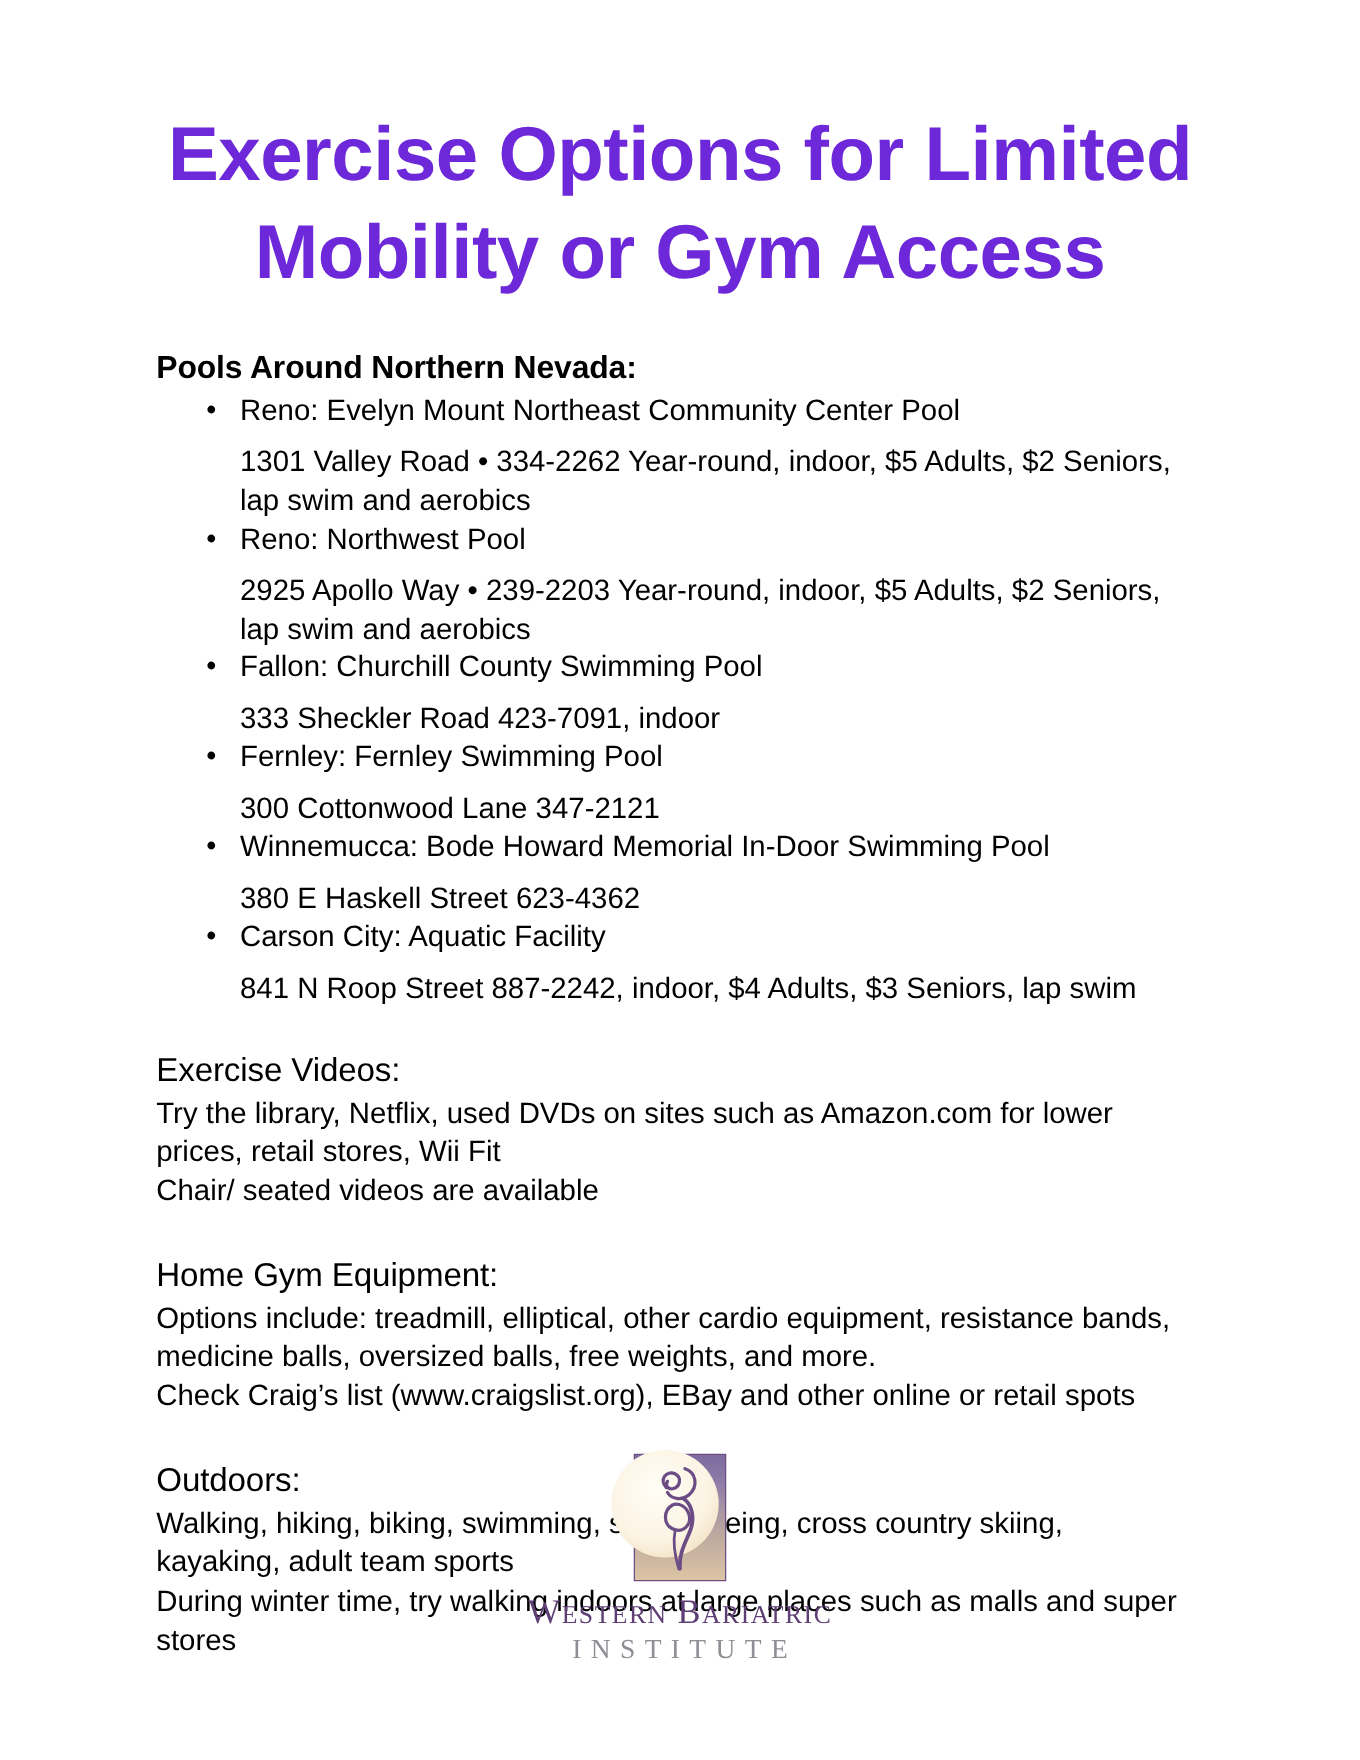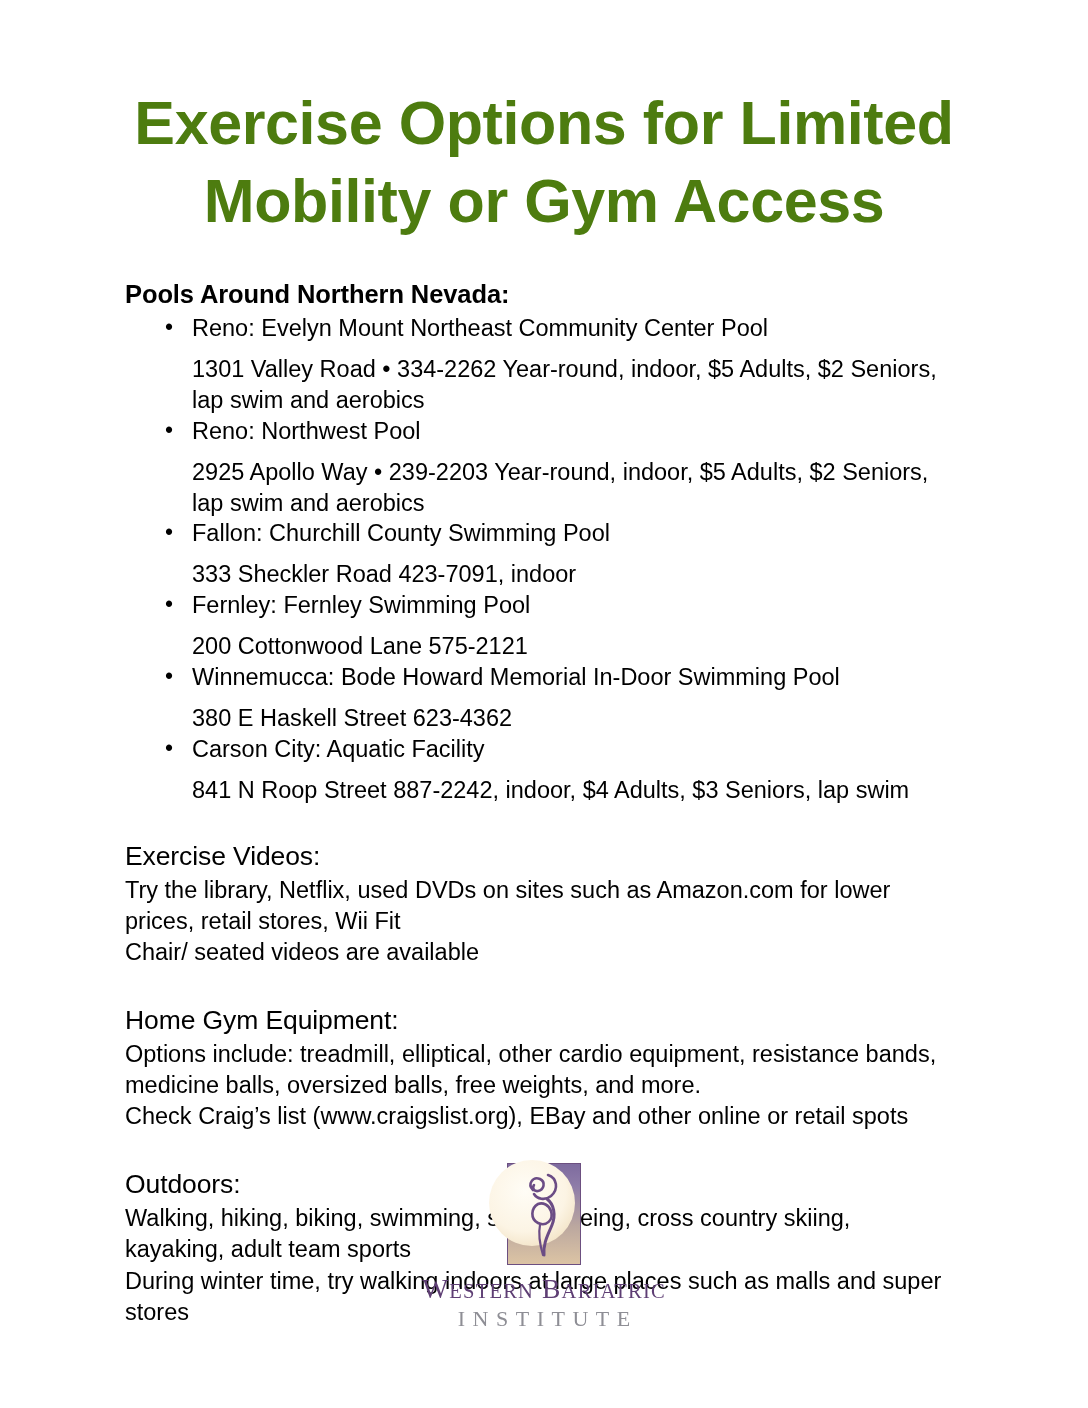--- a/index.html
+++ b/index.html
@@ -18,21 +18,21 @@
   .page {
     width: 1088px;
     height: 1408px;
     background: #ffffff;
     position: relative;
     box-sizing: border-box;
   }
 
   
   .doc-title {
-    color: #4d7c0f;
+    color: #6d28d9;
     font-weight: bold;
     font-size: 61px;
     line-height: 1.28;
     text-align: center;
     letter-spacing: -0.4px;
     padding: 0 80px;
     margin: 0;
     position: absolute;
     top: 84px;
     left: 0;
@@ -176,21 +176,21 @@
         <span class="pool-detail">2925 Apollo Way • 239-2203 Year-round, indoor, $5 Adults, $2 Seniors, lap swim and aerobics</span>
       </li>
       <li>
         <span class="bullet">•</span>
         <span class="pool-name">Fallon: Churchill County Swimming Pool</span>
         <span class="pool-detail">333 Sheckler Road  423-7091, indoor</span>
       </li>
       <li>
         <span class="bullet">•</span>
         <span class="pool-name">Fernley: Fernley Swimming Pool</span>
-        <span class="pool-detail">200 Cottonwood Lane 575-2121</span>
+        <span class="pool-detail">300 Cottonwood Lane 347-2121</span>
       </li>
       <li>
         <span class="bullet">•</span>
         <span class="pool-name">Winnemucca: Bode Howard Memorial In-Door Swimming Pool</span>
         <span class="pool-detail">380 E Haskell Street 623-4362</span>
       </li>
       <li>
         <span class="bullet">•</span>
         <span class="pool-name">Carson City: Aquatic Facility</span>
         <span class="pool-detail">841 N Roop Street 887-2242, indoor, $4 Adults, $3 Seniors, lap swim</span>

